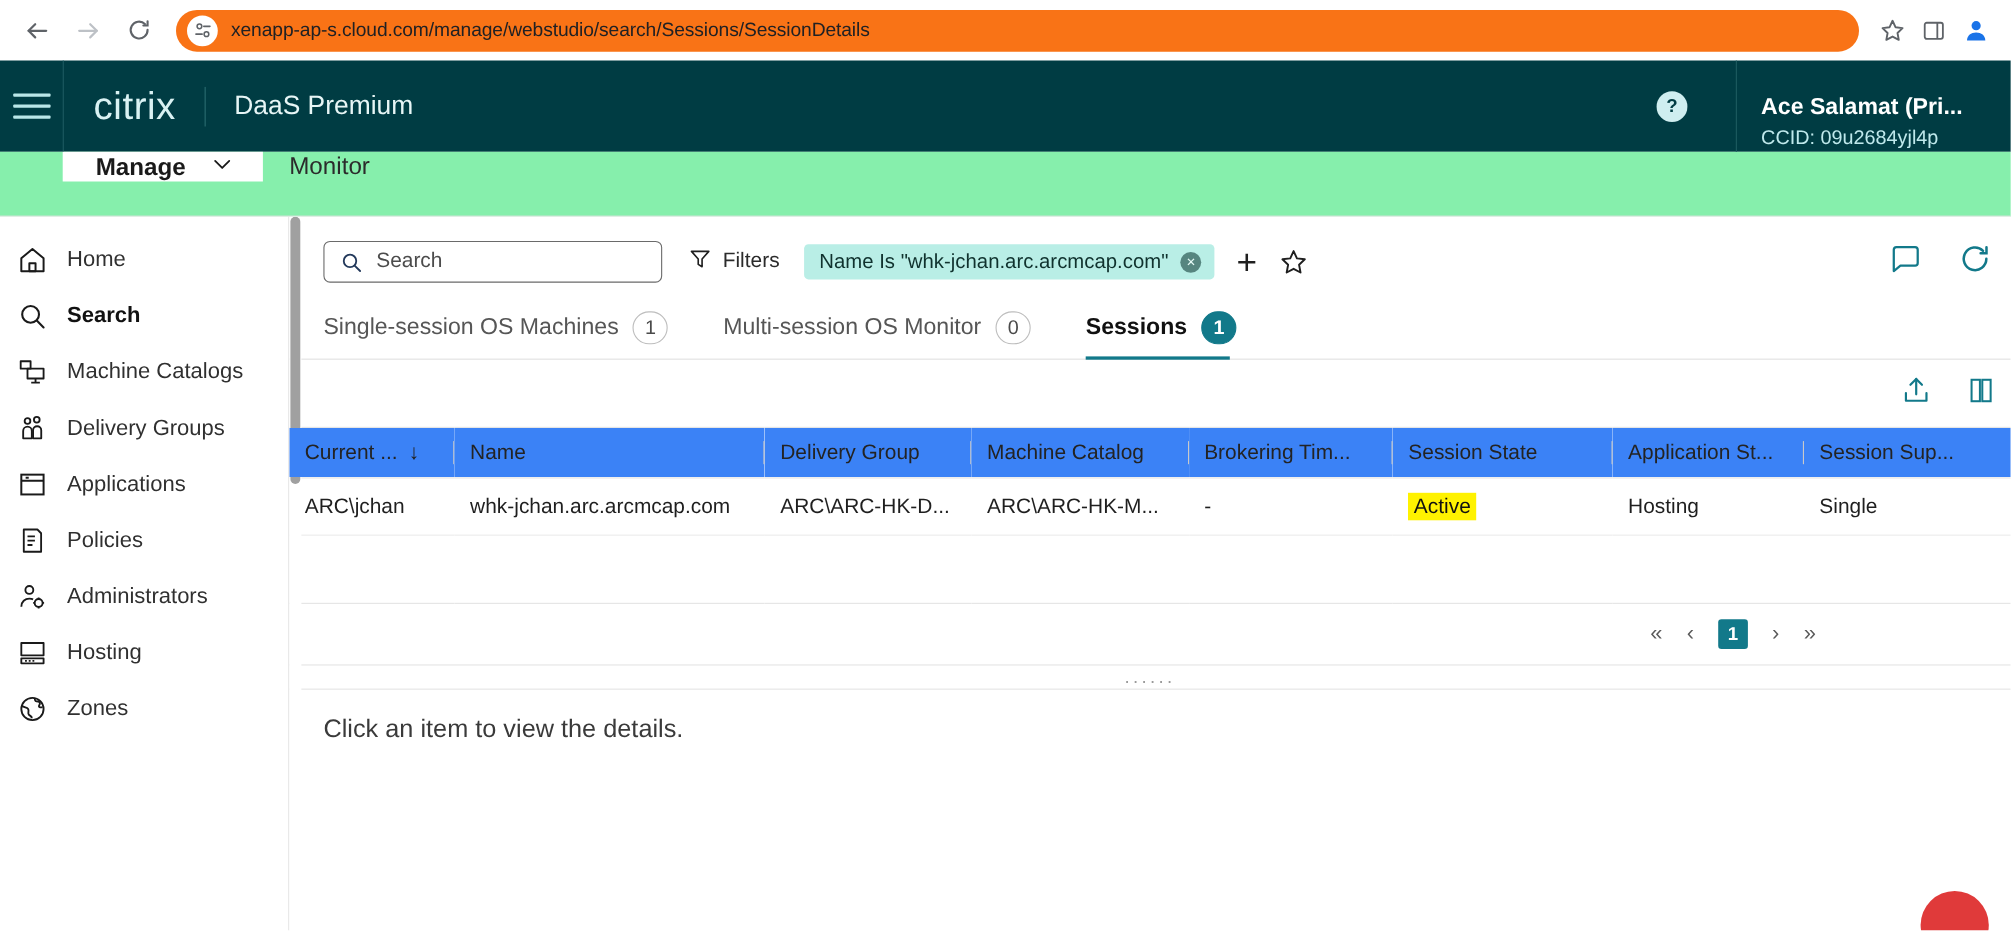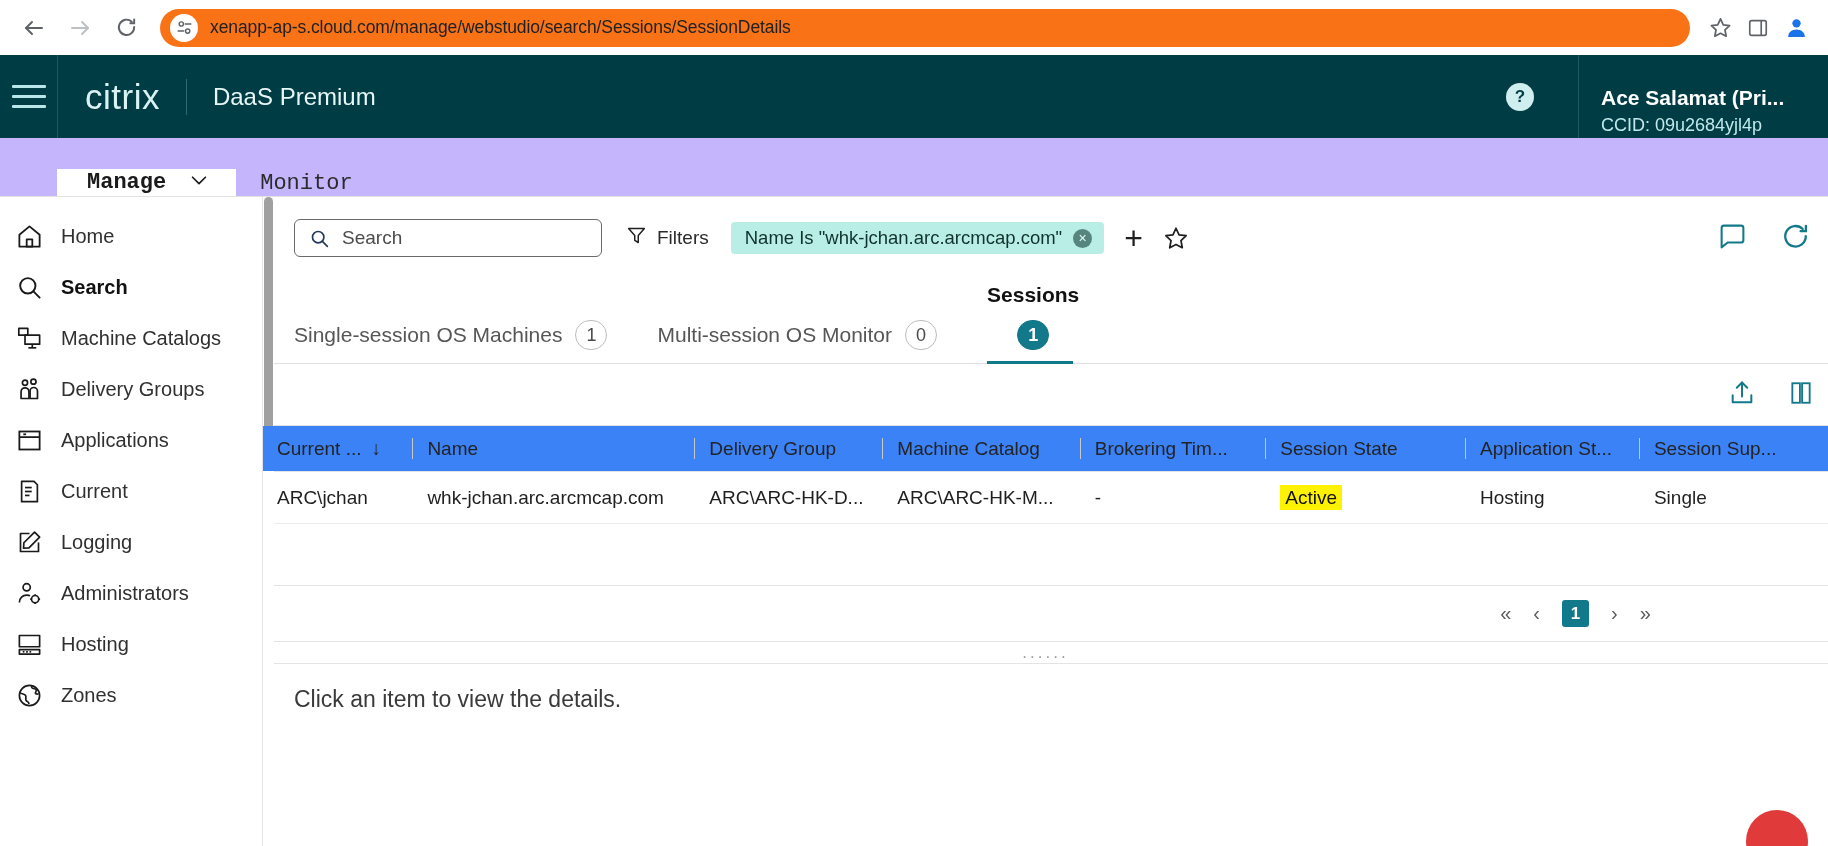--- a/index.html
+++ b/index.html
@@ -111,24 +111,23 @@
     display: flex; flex-direction: column; justify-content: center;
     gap: 5px;
     min-width: 250px;
   }
   .user-name { font-size: 21px; font-weight: bold; color: #ffffff; white-space: nowrap; margin-top: 28px; }
   .user-ccid { font-size: 18px; color: #bfe9ec; white-space: nowrap; }
 
   
   .second-nav {
     height: 59px; width: 100%;
-    background: #c4b5fd;
-    display: flex; align-items: flex-end;
+    background: #86efac;
+    display: flex; align-items: flex-start;
     border-bottom: 1px solid #e2e2e2;
-    font-family: Liberation Mono, monospace;
   }
   .sn-spacer { width: 57px; flex: 0 0 57px; }
   .sn-manage {
     background: #ffffff;
     padding: 0 26px 0 30px;
     display: flex; align-items: center; gap: 22px;
     flex: 0 0 auto;
   }
   .sn-manage-label { font-size: 22px; font-weight: bold; color: #1a1a1a; }
   .sn-monitor {
@@ -260,21 +259,21 @@
     margin-right: 28px;
     font-size: 21px; color: #565656;
     position: relative;
   }
   .tab .pill {
     min-width: 32px; height: 30px;
     border: 1px solid #bdbdbd; border-radius: 15px;
     display: flex; align-items: center; justify-content: center;
     font-size: 18px; color: #4a4a4a; padding: 0 9px;
   }
-  .tab.active { color: #111111; font-weight: bold; flex-direction: column; }
+  .tab.active { color: #111111; font-weight: bold; }
   .tab.active .pill {
     background: #12798a; border-color: #12798a; color: #ffffff; font-weight: bold;
   }
   .tab.active::after {
     content: ""; position: absolute;
     left: 0; right: 28px; bottom: -1px;
     height: 3px; background: #12798a;
   }
 
   .table-actions {
@@ -492,32 +491,23 @@
 
     <div class="side-item">
       <span class="side-ico">
         <svg width="27" height="27" viewBox="0 0 24 24" fill="none" stroke="#1a1a1a" stroke-width="1.5" stroke-linejoin="round">
             <path d="M5 3h11l3 3v15H5z"></path>
             <line x1="8" y1="8.5" x2="14" y2="8.5"></line>
             <line x1="8" y1="12" x2="14" y2="12"></line>
             <line x1="8" y1="15.5" x2="12" y2="15.5"></line>
           </svg>
       </span>
-      <span class="side-label">Current</span>
-    </div>
-
-    <div class="side-item">
-      <span class="side-ico">
-        <svg width="27" height="27" viewBox="0 0 24 24" fill="none" stroke="#1a1a1a" stroke-width="1.5" stroke-linejoin="round">
-            <path d="M20 12v8H4V4h8"></path>
-            <path d="M16.5 2.7 21 7.2 11.5 16.7l-4.8.3.3-4.8z"></path>
-          </svg>
-      </span>
-      <span class="side-label">Logging</span>
-    </div>
+      <span class="side-label">Policies</span>
+    </div>
+
 
     <div class="side-item">
       <span class="side-ico">
         <svg width="27" height="27" viewBox="0 0 24 24" fill="none" stroke="#1a1a1a" stroke-width="1.5" stroke-linejoin="round">
             <circle cx="9.5" cy="6.5" r="3.2"></circle>
             <path d="M3 20c0-4 3-6.5 6.5-6.5 1.2 0 2.2.2 3 .6"></path>
             <circle cx="17" cy="17" r="3.2"></circle>
             <line x1="17" y1="12.6" x2="17" y2="13.9"></line>
             <line x1="17" y1="20.1" x2="17" y2="21.4"></line>
             <line x1="12.6" y1="17" x2="13.9" y2="17"></line>

